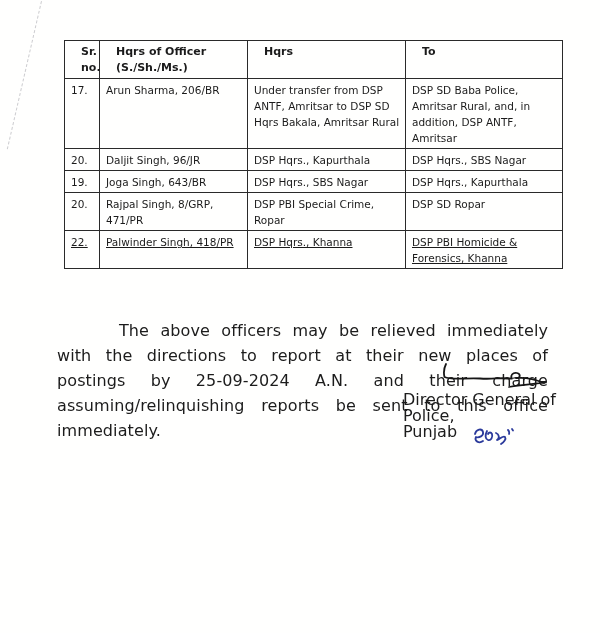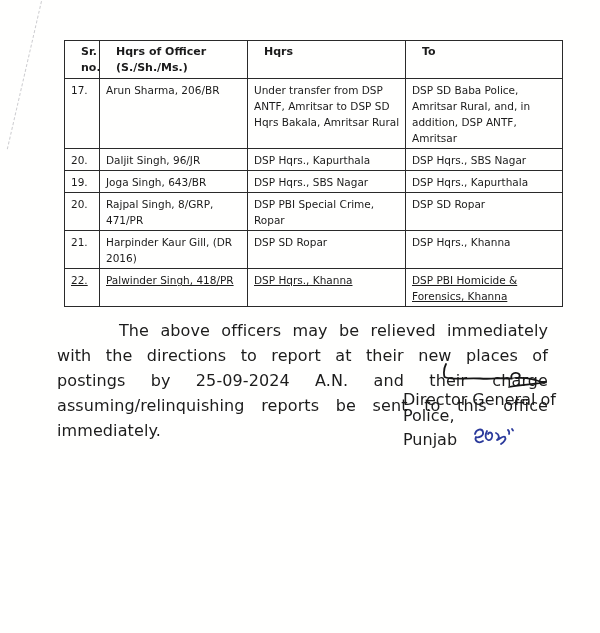--- a/index.html
+++ b/index.html
@@ -76,21 +76,21 @@
     left: 432px; top: 361px;
     width: 118px; height: 30px;
   }
   .sig-block {
     position: absolute;
     left: 403px; top: 392px;
     font-size: 16px;
     line-height: 16px;
     color: #1c1c1c;
   }
-  .sig-line2 { display: flex; align-items: flex-end; gap: 14px; }
+  .sig-line2 { display: flex; align-items: flex-start; gap: 14px; }
   .initials-mark { width: 44px; height: 22px; margin-top: 2px; }
 </style>
 </head>
 <body>
 
 <div class="page">
 
   <div class="crease"></div>
 
   <table class="doc">
@@ -126,26 +126,20 @@
       <td>Joga Singh, 643/BR</td>
       <td>DSP Hqrs., SBS Nagar</td>
       <td>DSP Hqrs., Kapurthala</td>
     </tr>
     <tr class="r20">
       <td>20.</td>
       <td>Rajpal Singh, 8/GRP, 471/PR</td>
       <td>DSP PBI Special Crime, Ropar</td>
       <td>DSP SD Ropar</td>
     </tr>
-    <tr class="r21">
-      <td>21.</td>
-      <td>Harpinder Kaur Gill, (DR 2016)</td>
-      <td>DSP SD Ropar</td>
-      <td>DSP Hqrs., Khanna</td>
-    </tr>
     <tr class="r22">
       <td>22.</td>
       <td>Palwinder Singh, 418/PR</td>
       <td>DSP Hqrs., Khanna</td>
       <td>DSP PBI Homicide &amp; Forensics, Khanna</td>
     </tr>
   </tbody>
     </table>
 
   <p class="body-par">The above officers may be relieved immediately with the directions to report at their new places of postings by 25-09-2024 A.N. and their charge assuming/relinquishing reports be sent to this office immediately.</p>

